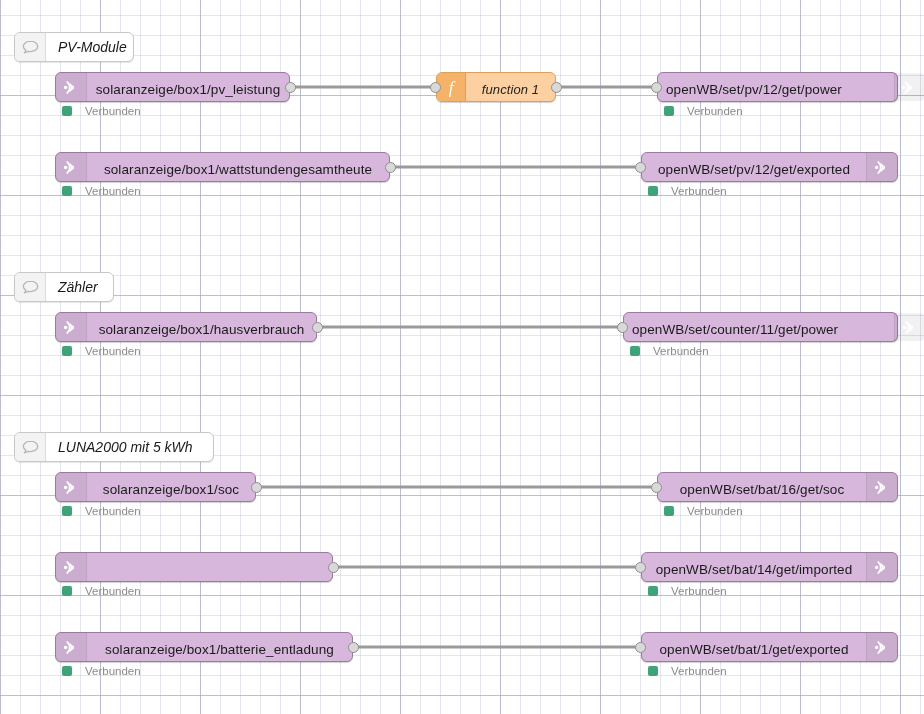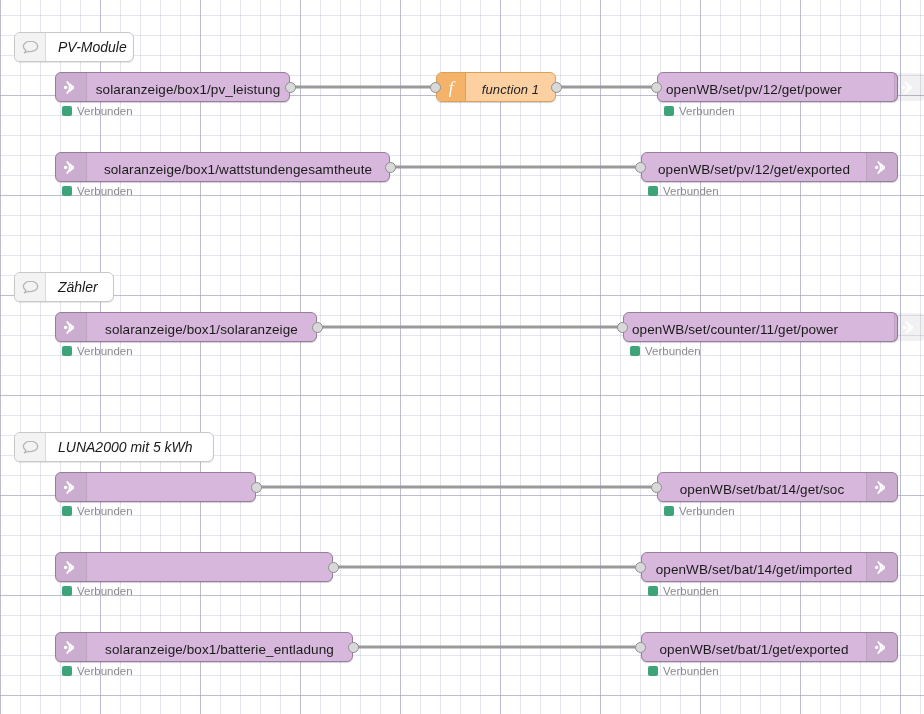--- a/index.html
+++ b/index.html
@@ -79,21 +79,21 @@
   }
 
   
   .port{
     position:absolute;width:11px;height:11px;border-radius:50%;
     background:#d9d9d9;border:1px solid #8e8e8e;box-sizing:border-box;
   }
 
   
   .status{
-    position:absolute;display:flex;align-items:center;gap:5px;
+    position:absolute;display:flex;align-items:center;gap:13px;
     font-size:11.5px;color:#8a8a8a;white-space:nowrap;
   }
   .status .dot{
     width:10px;height:10px;border-radius:2px;background:#3fa37a;display:inline-block;
   }
 
   .svgicon{display:block;}
 </style>
 </head>
 <body>
@@ -221,21 +221,21 @@
         <div class="iconbox">
   <svg class="svgicon" width="17" height="19" viewBox="0 0 17 19">
     <g fill="none" stroke="#ffffff" stroke-width="1.7" stroke-linecap="round">
       <path d="M4.2 4.0 A7.2 7.2 0 0 1 4.2 15.0"></path>
       <path d="M7.0 6.1 A4.6 4.6 0 0 1 7.0 12.9"></path>
       <path d="M9.8 8.2 A2.1 2.1 0 0 1 9.8 10.8"></path>
     </g>
     <circle cx="2.6" cy="9.5" r="1.7" fill="#ffffff"></circle>
   </svg>
 </div>
-        <div class="label">solaranzeige/box1/solaranzeige</div>
+        <div class="label">solaranzeige/box1/hausverbrauch</div>
       </div>
       <div class="port" style="left: 312px; top: 322px;"></div>
       <div class="status" style="left: 62px; top: 345px;">
         <span class="dot"></span>
         <span>Verbunden</span>
       </div>
       <div class="node mqtt out" style="left: 623px; top: 312px; width: 275px; gap: 48px;">
         <div class="label">openWB/set/counter/11/get/power</div>
         <div class="iconbox">
   <svg class="svgicon" width="17" height="19" viewBox="0 0 17 19">
@@ -257,28 +257,29 @@
         <div class="iconbox">
   <svg class="svgicon" width="17" height="19" viewBox="0 0 17 19">
     <g fill="none" stroke="#ffffff" stroke-width="1.7" stroke-linecap="round">
       <path d="M4.2 4.0 A7.2 7.2 0 0 1 4.2 15.0"></path>
       <path d="M7.0 6.1 A4.6 4.6 0 0 1 7.0 12.9"></path>
       <path d="M9.8 8.2 A2.1 2.1 0 0 1 9.8 10.8"></path>
     </g>
     <circle cx="2.6" cy="9.5" r="1.7" fill="#ffffff"></circle>
   </svg>
 </div>
+        <div class="label">solaranzeige/box1/soc</div>
       </div>
       <div class="port" style="left: 251px; top: 482px;"></div>
       <div class="status" style="left: 62px; top: 505px;">
         <span class="dot"></span>
         <span>Verbunden</span>
       </div>
       <div class="node mqtt out" style="left: 657px; top: 472px; width: 241px;">
-        <div class="label">openWB/set/bat/14/get/soc</div>
+        <div class="label">openWB/set/bat/16/get/soc</div>
         <div class="iconbox">
   <svg class="svgicon" width="17" height="19" viewBox="0 0 17 19">
     <g fill="none" stroke="#ffffff" stroke-width="1.7" stroke-linecap="round">
       <path d="M4.2 4.0 A7.2 7.2 0 0 1 4.2 15.0"></path>
       <path d="M7.0 6.1 A4.6 4.6 0 0 1 7.0 12.9"></path>
       <path d="M9.8 8.2 A2.1 2.1 0 0 1 9.8 10.8"></path>
     </g>
     <circle cx="2.6" cy="9.5" r="1.7" fill="#ffffff"></circle>
   </svg>
 </div>

